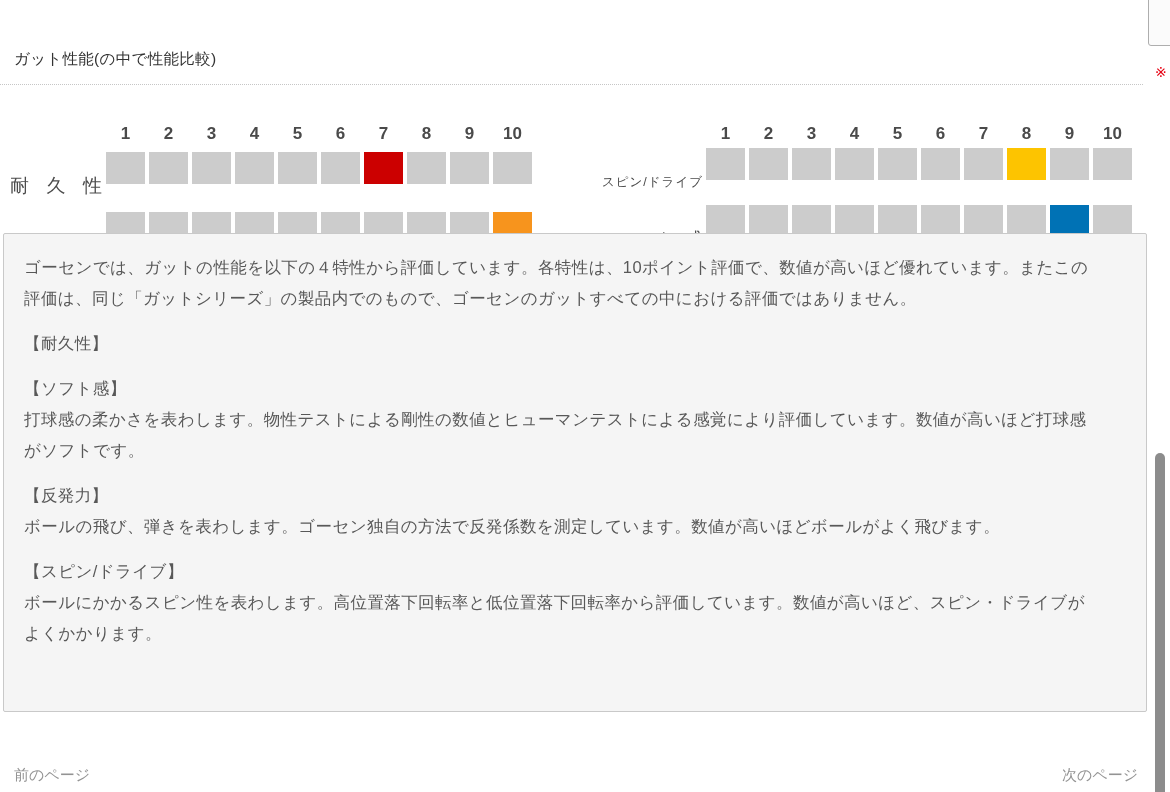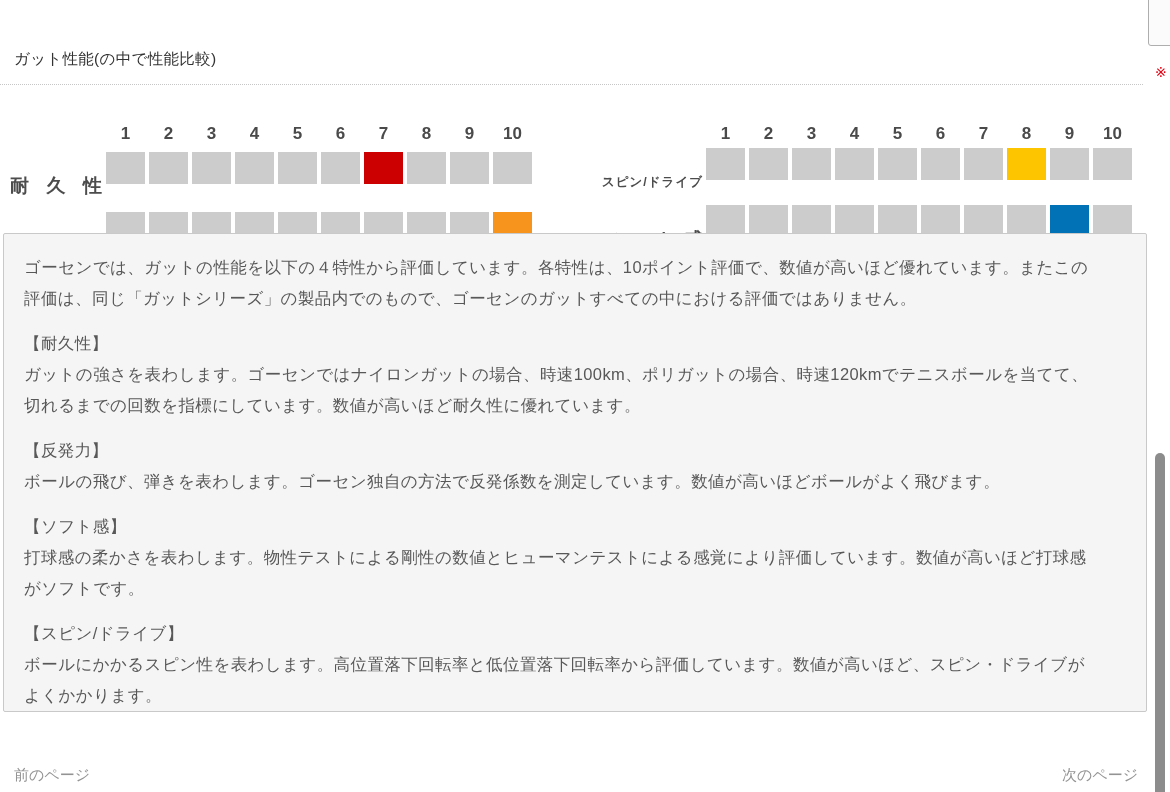--- a/index.html
+++ b/index.html
@@ -15,21 +15,21 @@
   
   .scroll-top-box { position:absolute; left:1148px; top:-3px; width:26px; height:49px; background:#fbfbfb; border:1px solid #aeaeae; border-radius:3px; }
 
   
   .charts { position:absolute; top:108px; left:10px; }
   .chart { position:absolute; top:0; --labelw:92px; }
   .chart.right { left:592px; --labelw:100px; }
   .chart-row { display:grid; grid-template-columns:var(--labelw) repeat(10,39px); column-gap:4px; align-items:center; margin-bottom:5px; }
   .chart-head { height:22px; margin-bottom:10px; align-items:end; }
   .scale-num { text-align:center; font-weight:bold; font-size:17px; color:#4a4a4a; }
-  .row-label { font-weight:bold; font-size:19px; color:#4c4c4c; text-align:justify; text-align-last:justify; line-height:1;margin-top:36px; }
+  .row-label { font-weight:normal; font-size:19px; color:#4c4c4c; text-align:justify; text-align-last:justify; line-height:1;margin-top:36px; }
   .row-label.small { font-size:12.5px; }
   .cell { display:block; height:32px; background:#cccccc; }
 
   
   .info-box { position:absolute; left:3px; top:233px; width:1144px; height:479px; background:#f5f5f5; border:1px solid #c9c9c9; border-radius:2px; padding:18px 48px 0 20px; overflow:hidden; }
   .info-box p, .info-box div.sec-body, .info-box div.sec-head { font-size:16.5px; line-height:31px; color:#585858; letter-spacing:.4px; }
   .info-intro { margin-bottom:14px; }
   .info-section { margin-bottom:14px; }
 
   
@@ -133,31 +133,30 @@
           <span class="cell"></span>
         </div>
       </div>
   </div>
 
   <div class="info-box">
     <p class="info-intro">ゴーセンでは、ガットの性能を以下の４特性から評価しています。各特性は、10ポイント評価で、数値が高いほど優れています。またこの評価は、同じ「ガットシリーズ」の製品内でのもので、ゴーセンのガットすべての中における評価ではありません。</p>
 
     <div class="info-section">
       <div class="sec-head">【耐久性】</div>
-      <div class="sec-body">ガットの強さを表わします。ゴーセンではナイロンガットの場合、時速100km、ポリガットの場合、時速120kmでテニスボールを当てて、切れるまでの回数を指標にしています。数値が高いほど耐久性に優れています。</div>
+    </div>
+
+    <div class="info-section">
+      <div class="sec-head">【ソフト感】</div>
+      <div class="sec-body">打球感の柔かさを表わします。物性テストによる剛性の数値とヒューマンテストによる感覚により評価しています。数値が高いほど打球感がソフトです。</div>
     </div>
 
     <div class="info-section">
       <div class="sec-head">【反発力】</div>
       <div class="sec-body">ボールの飛び、弾きを表わします。ゴーセン独自の方法で反発係数を測定しています。数値が高いほどボールがよく飛びます。</div>
-    </div>
-
-    <div class="info-section">
-      <div class="sec-head">【ソフト感】</div>
-      <div class="sec-body">打球感の柔かさを表わします。物性テストによる剛性の数値とヒューマンテストによる感覚により評価しています。数値が高いほど打球感がソフトです。</div>
     </div>
 
     <div class="info-section">
       <div class="sec-head">【スピン/ドライブ】</div>
       <div class="sec-body">ボールにかかるスピン性を表わします。高位置落下回転率と低位置落下回転率から評価しています。数値が高いほど、スピン・ドライブがよくかかります。</div>
     </div>
   </div>
 
   <a class="pager-prev">前のページ</a>
   <a class="pager-next">次のページ</a>

